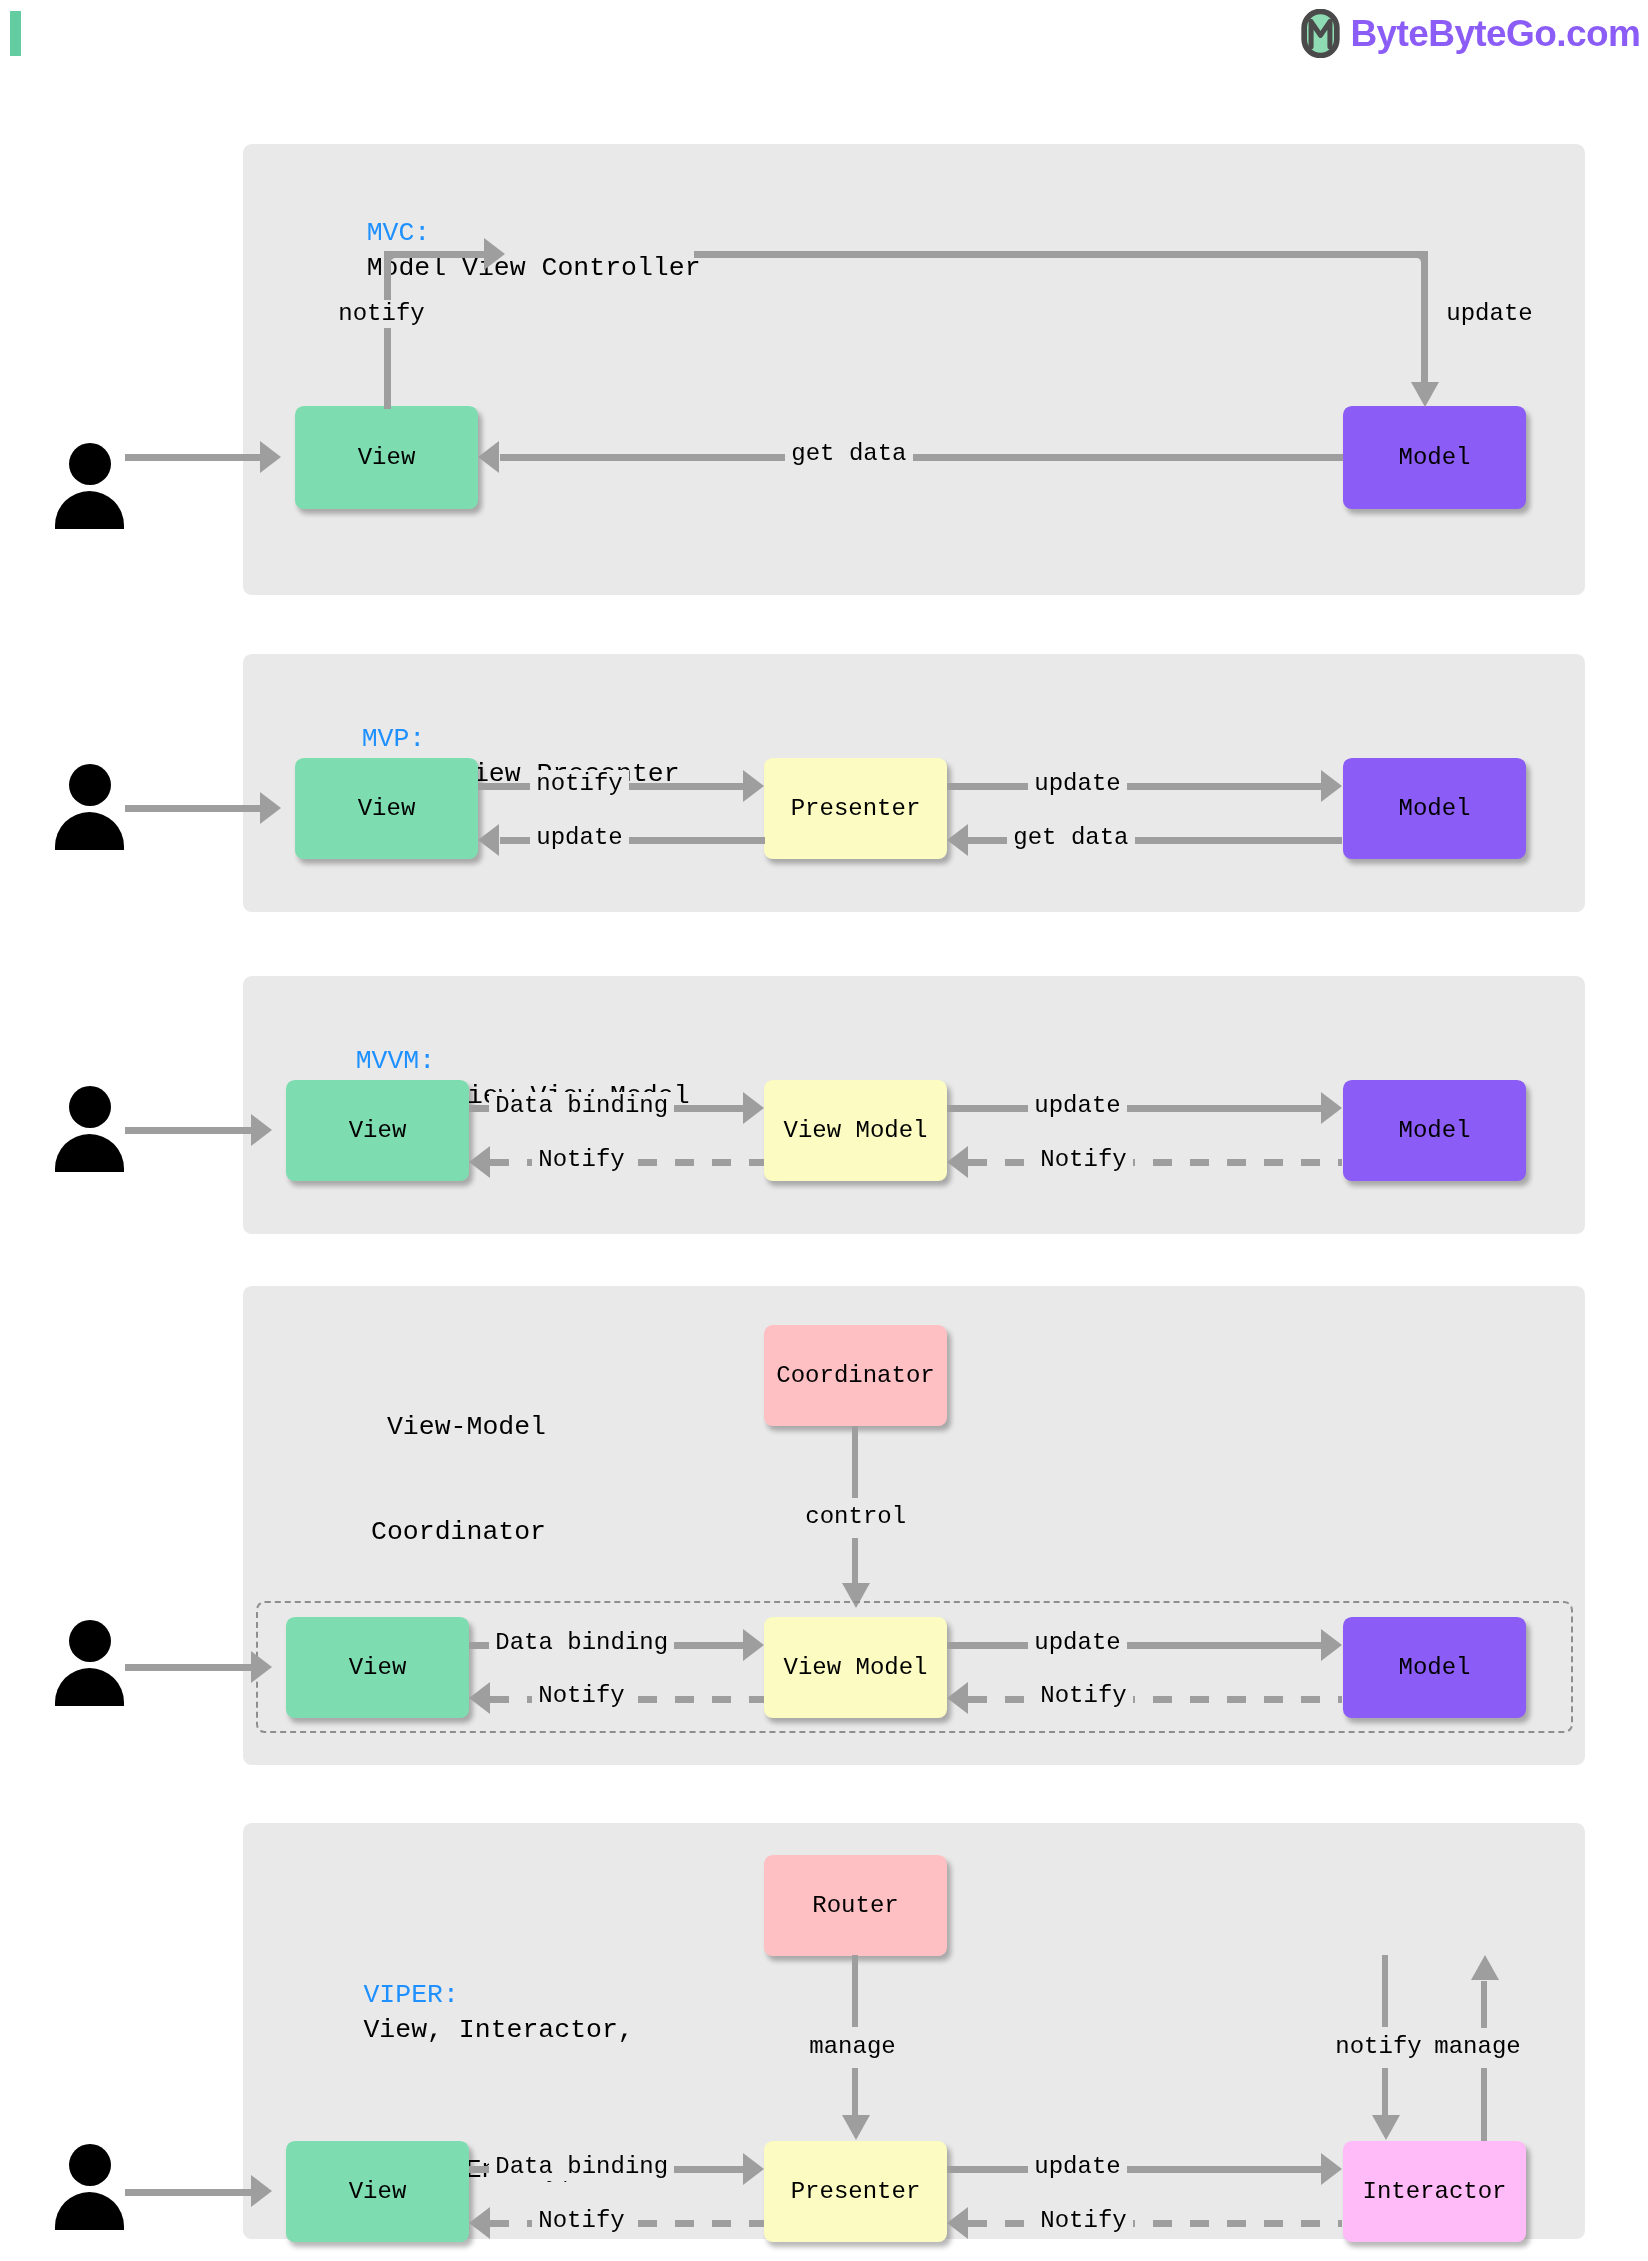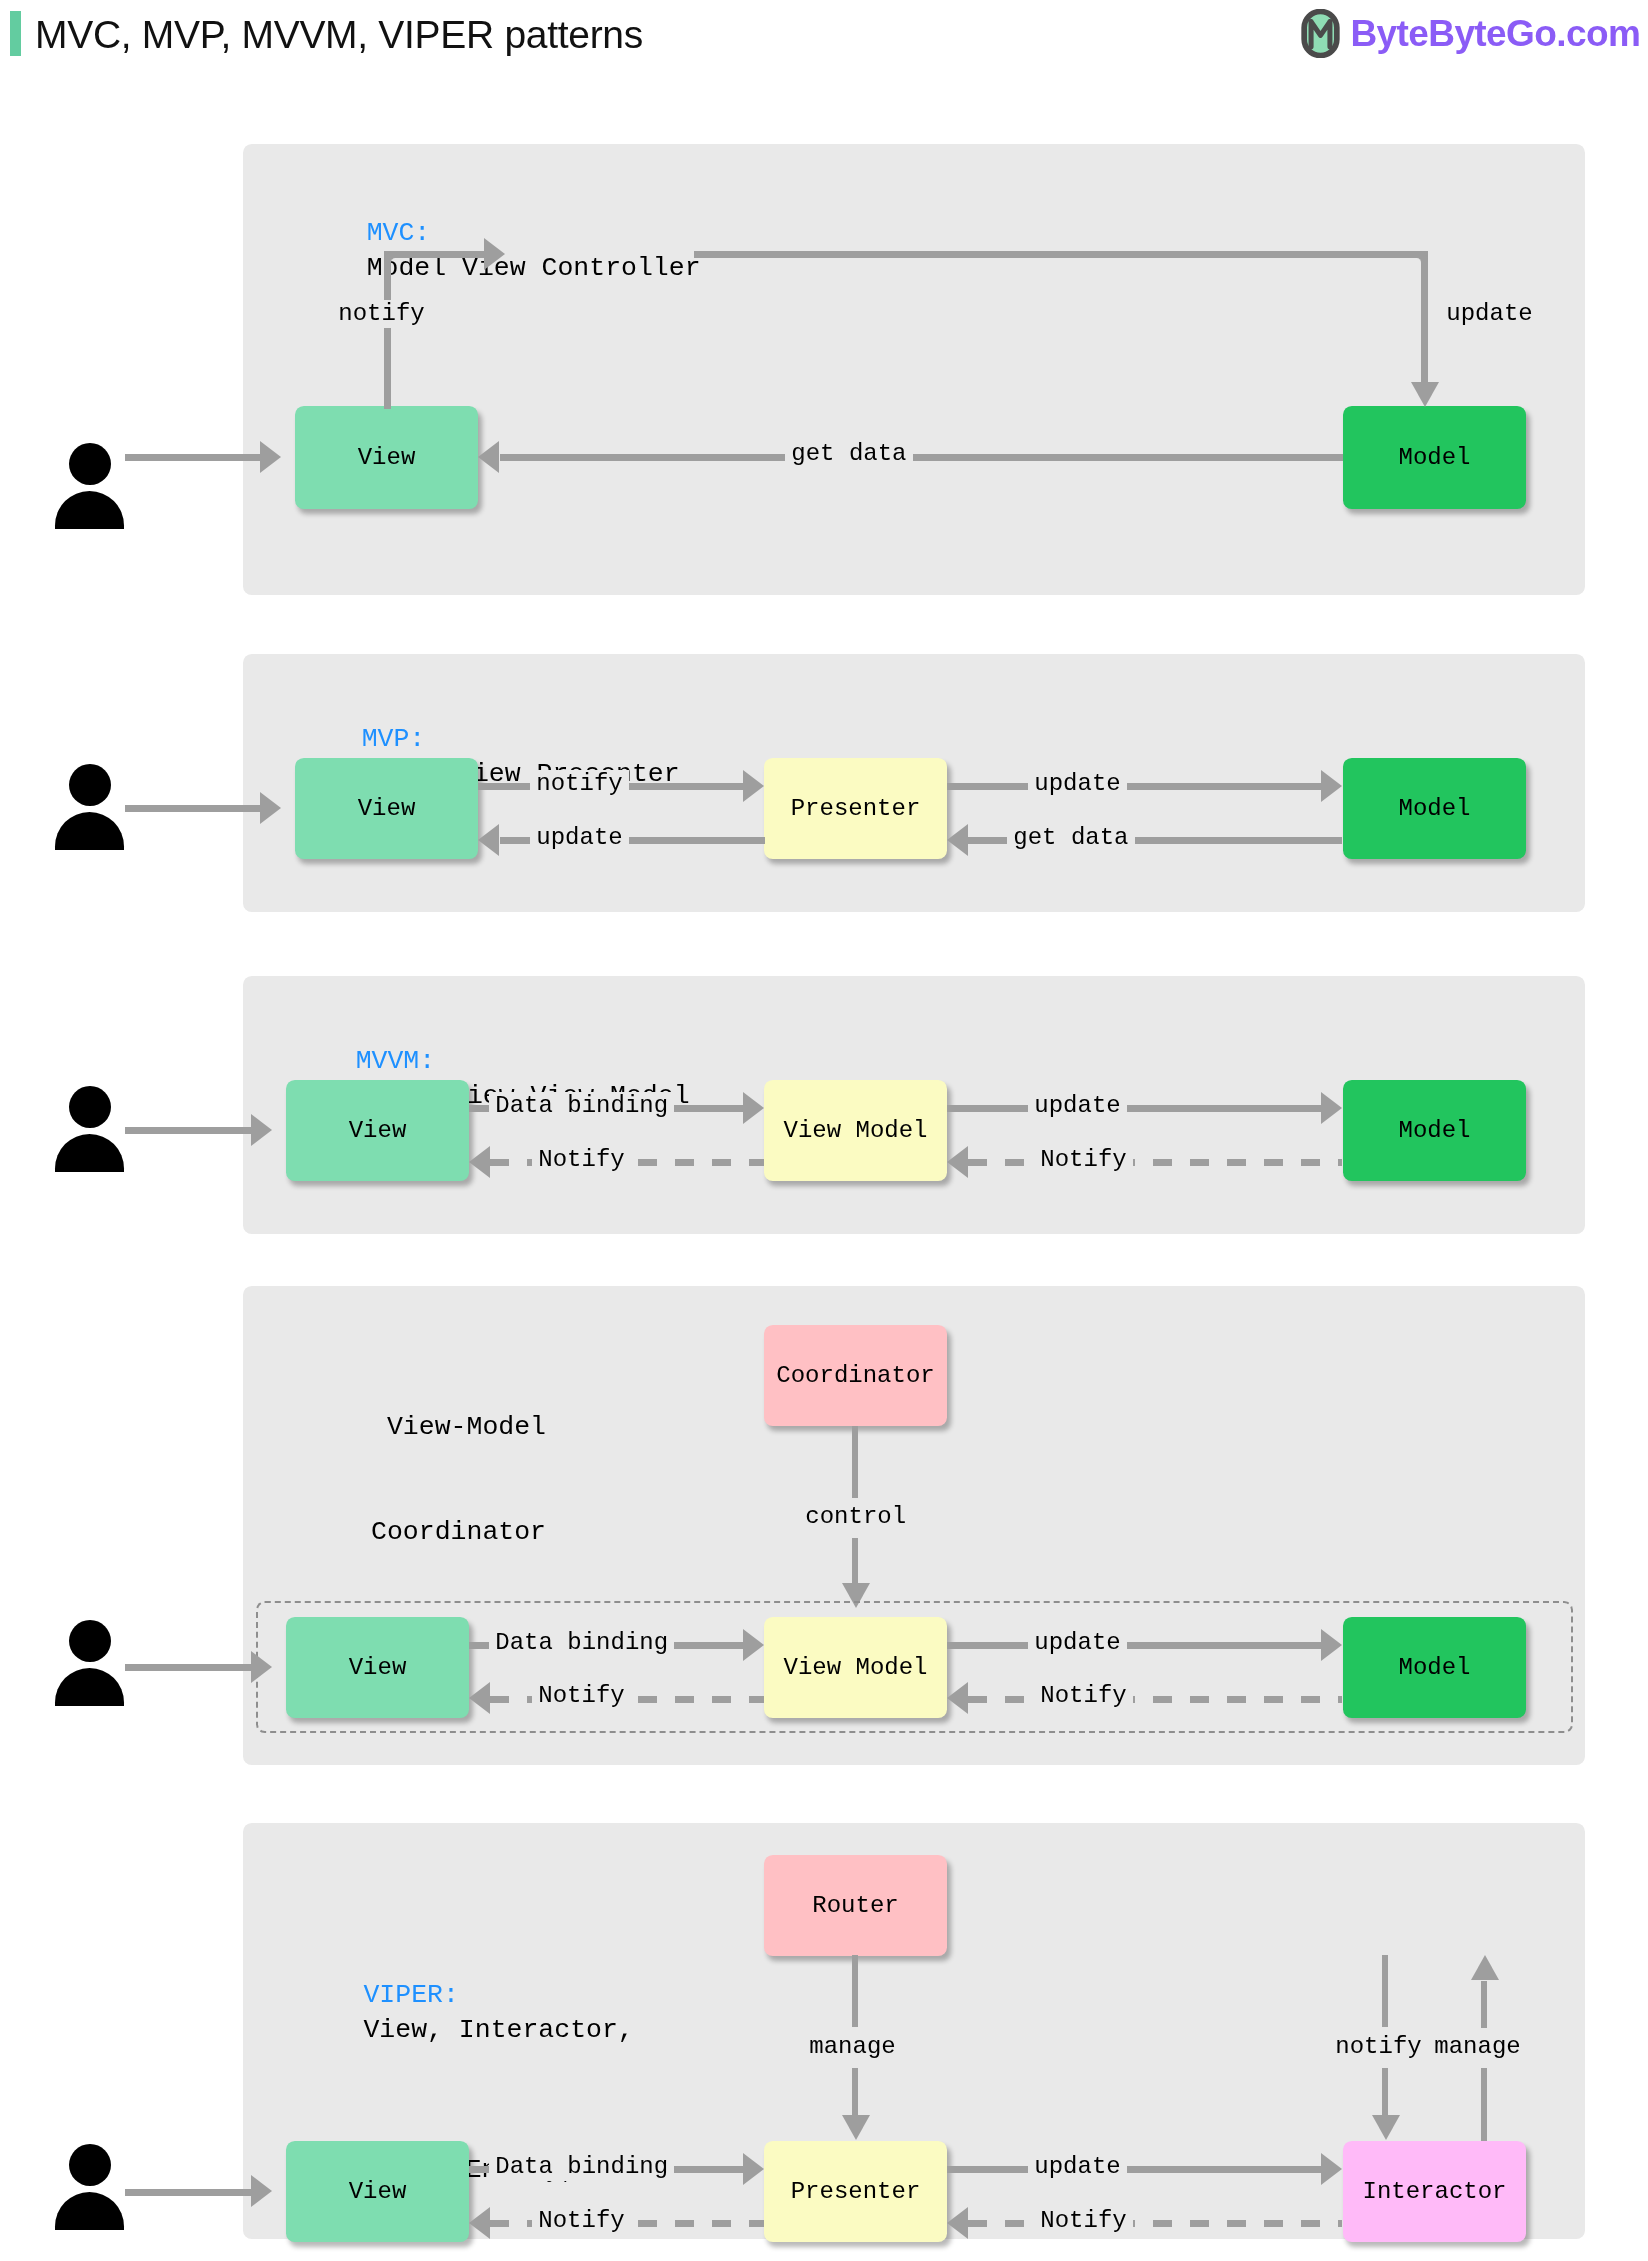--- a/index.html
+++ b/index.html
@@ -20,21 +20,21 @@
   .panel{position:absolute;left:243px;width:1342px;background:#e9e9e9;border-radius:8.8px;}
   .panel-title{position:absolute;font-family:"Liberation Mono",monospace;font-size:26.5px;line-height:35px;color:#000;white-space:pre;}
   .panel-title .key{color:#1e90ff;}
   .panel-title.multi{text-align:right;}
 
   
   .node{position:absolute;border-radius:8.8px;display:flex;align-items:center;justify-content:center;
         font-family:"Liberation Mono",monospace;font-size:24px;color:#000;
         box-shadow:3.8px 5px 5.7px rgba(0,0,0,0.28);box-sizing:border-box;text-align:center;}
   .n-view{background:#7eddb0;}
-  .n-model{background:#22c55e;}
+  .n-model{background:#8b5cf6;}
   .n-ctrl{background:#ffc0c4;}
   .n-vm{background:#fbfbc2;}
   .n-inter{background:#ffbaf8;}
 
   
   .user-icon{position:absolute;width:69px;height:88px;}
   .user-icon .head{position:absolute;left:14px;top:0;width:42px;height:42px;border-radius:50%;background:#000;}
   .user-icon .body{position:absolute;left:0;top:48px;width:69px;height:38px;background:#000;
         border-top-left-radius:37px;border-top-right-radius:37px;}
 
@@ -52,21 +52,20 @@
   .lbl{position:absolute;font-family:"Liberation Mono",monospace;font-size:24px;line-height:28px;color:#000;
        white-space:nowrap;background:#e9e9e9;padding:0 6.3px;}
 
   .dashbox{position:absolute;border:2.5px dashed #8e8e8e;border-radius:8.8px;box-sizing:border-box;}
 </style>
 </head>
 <body>
 
 <div id="header">
   <div id="accent-bar"></div>
-  <div id="page-title">MVC, MVP, MVVM, VIPER patterns</div>
   <div id="brand">
     <div id="brand-logo">
       <svg width="39" height="49" viewBox="0 0 62 78">
         <rect x="5" y="4" width="52" height="70" rx="26" fill="#8fdcb4" stroke="#4a4a4a" stroke-width="9"></rect>
         <path d="M16 20 L16 60 M16 20 L31 42 L46 20 M46 20 L46 60" fill="none" stroke="#4a4a4a" stroke-width="8" stroke-linecap="round" stroke-linejoin="round"></path>
       </svg>
     </div>
     <div id="brand-text">ByteByteGo.com</div>
   </div>
 </div>

